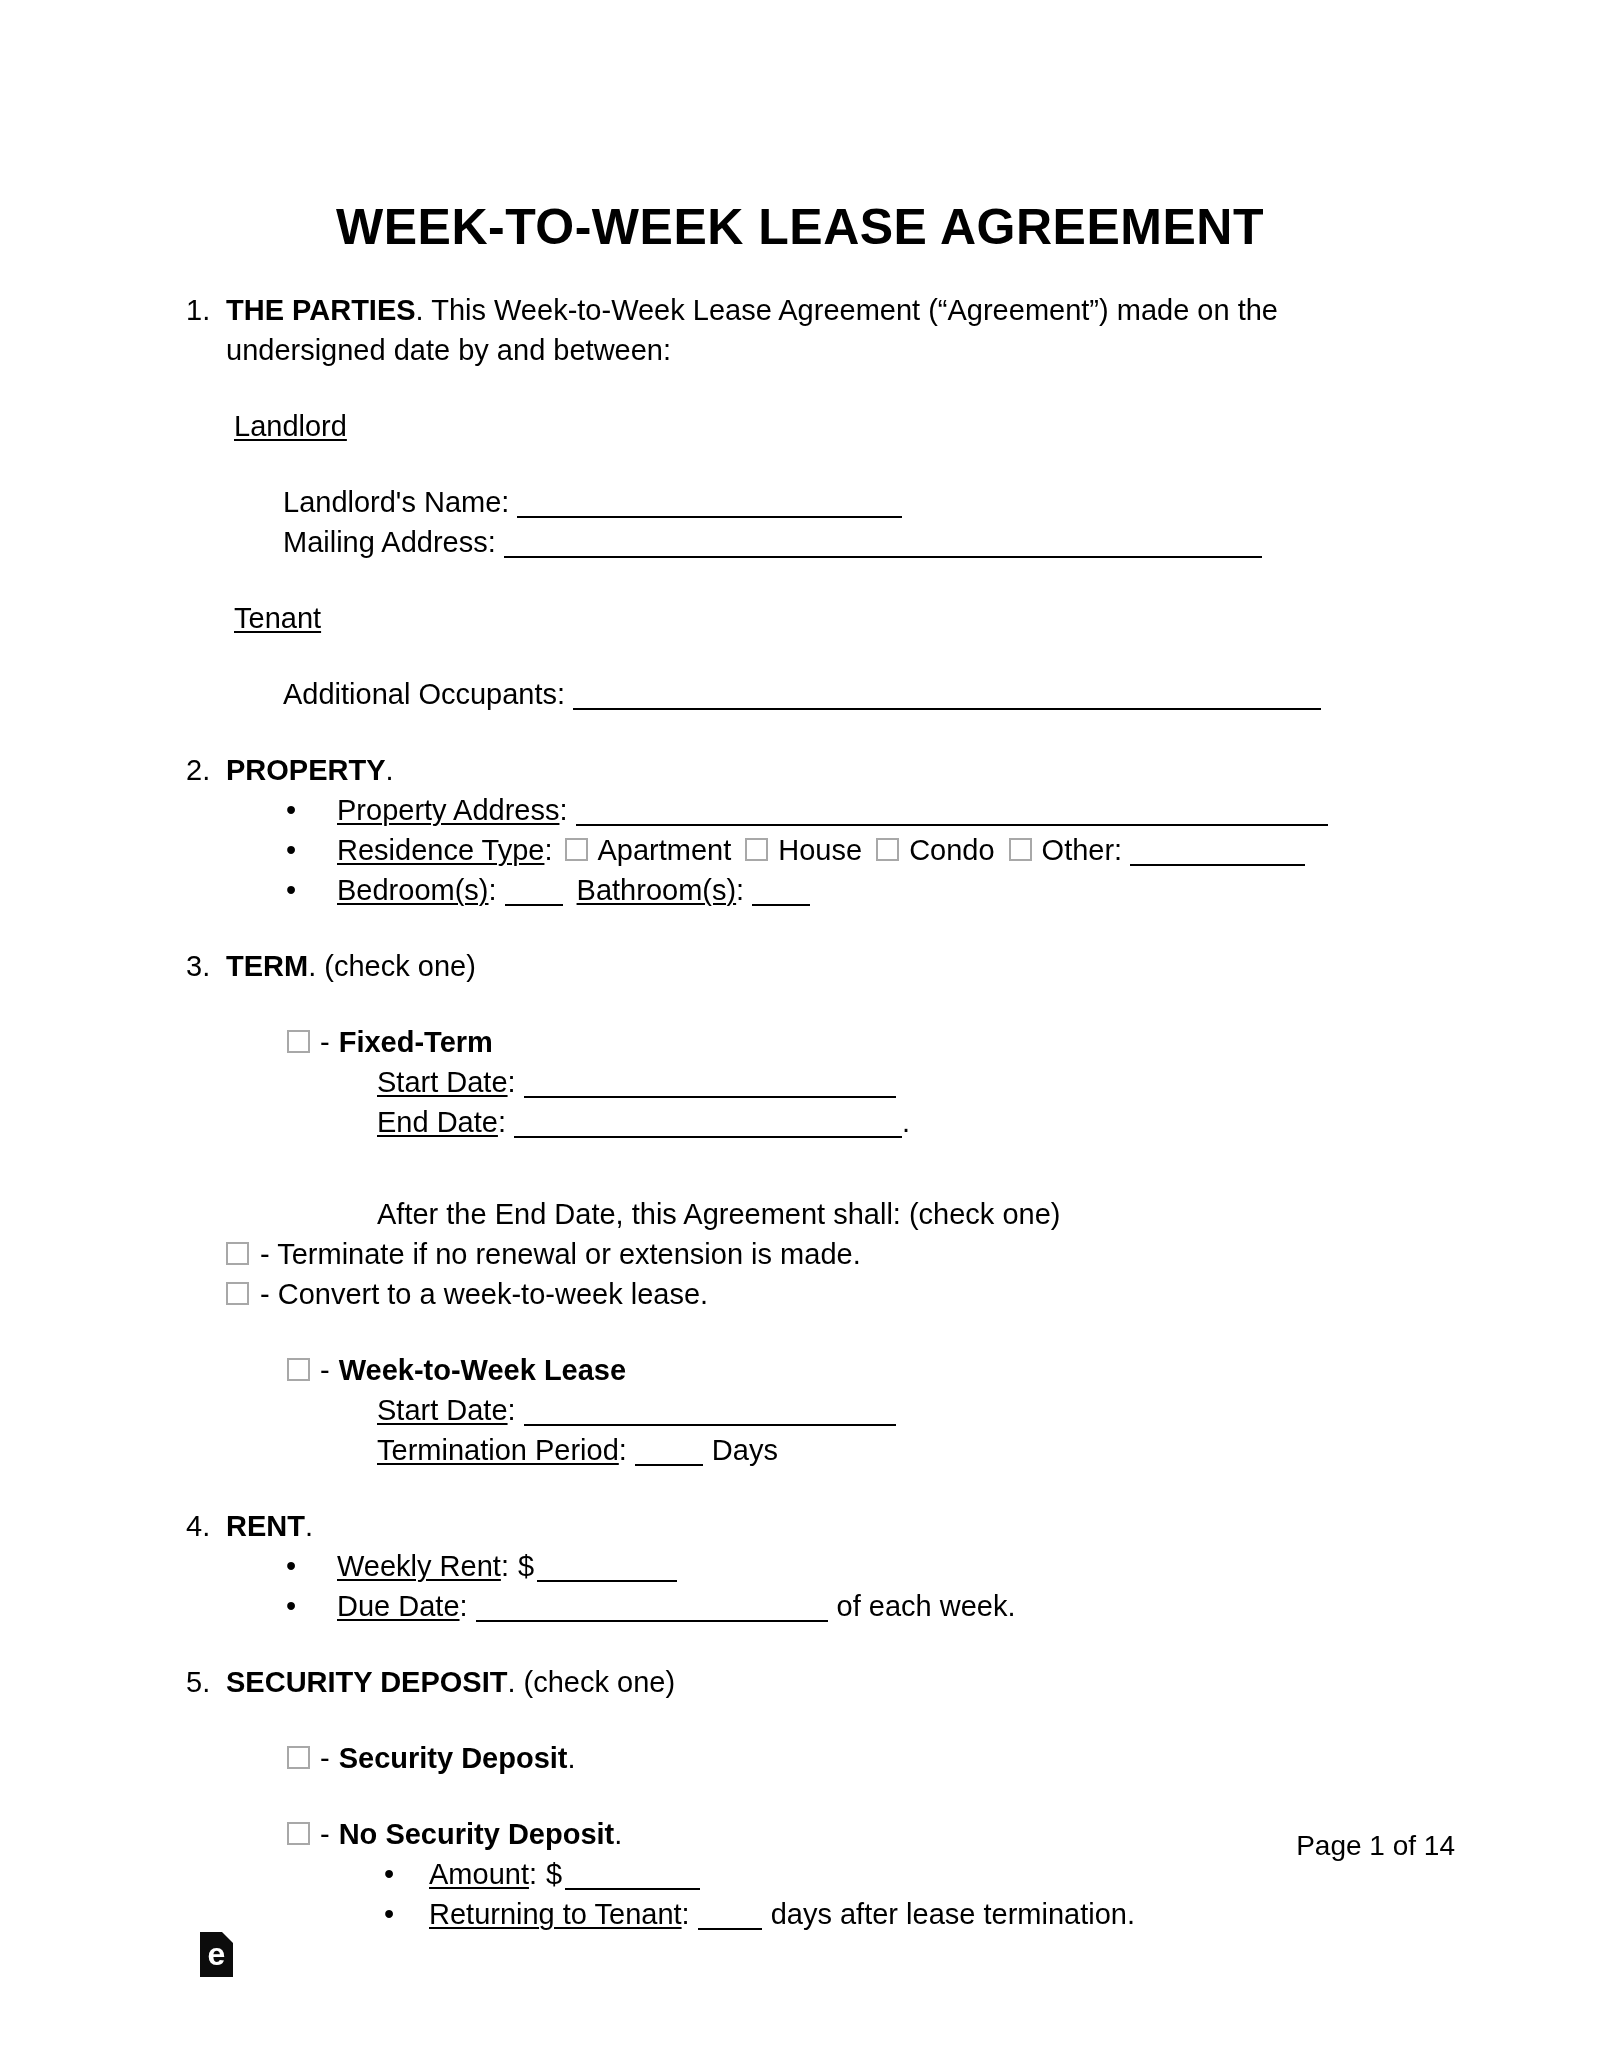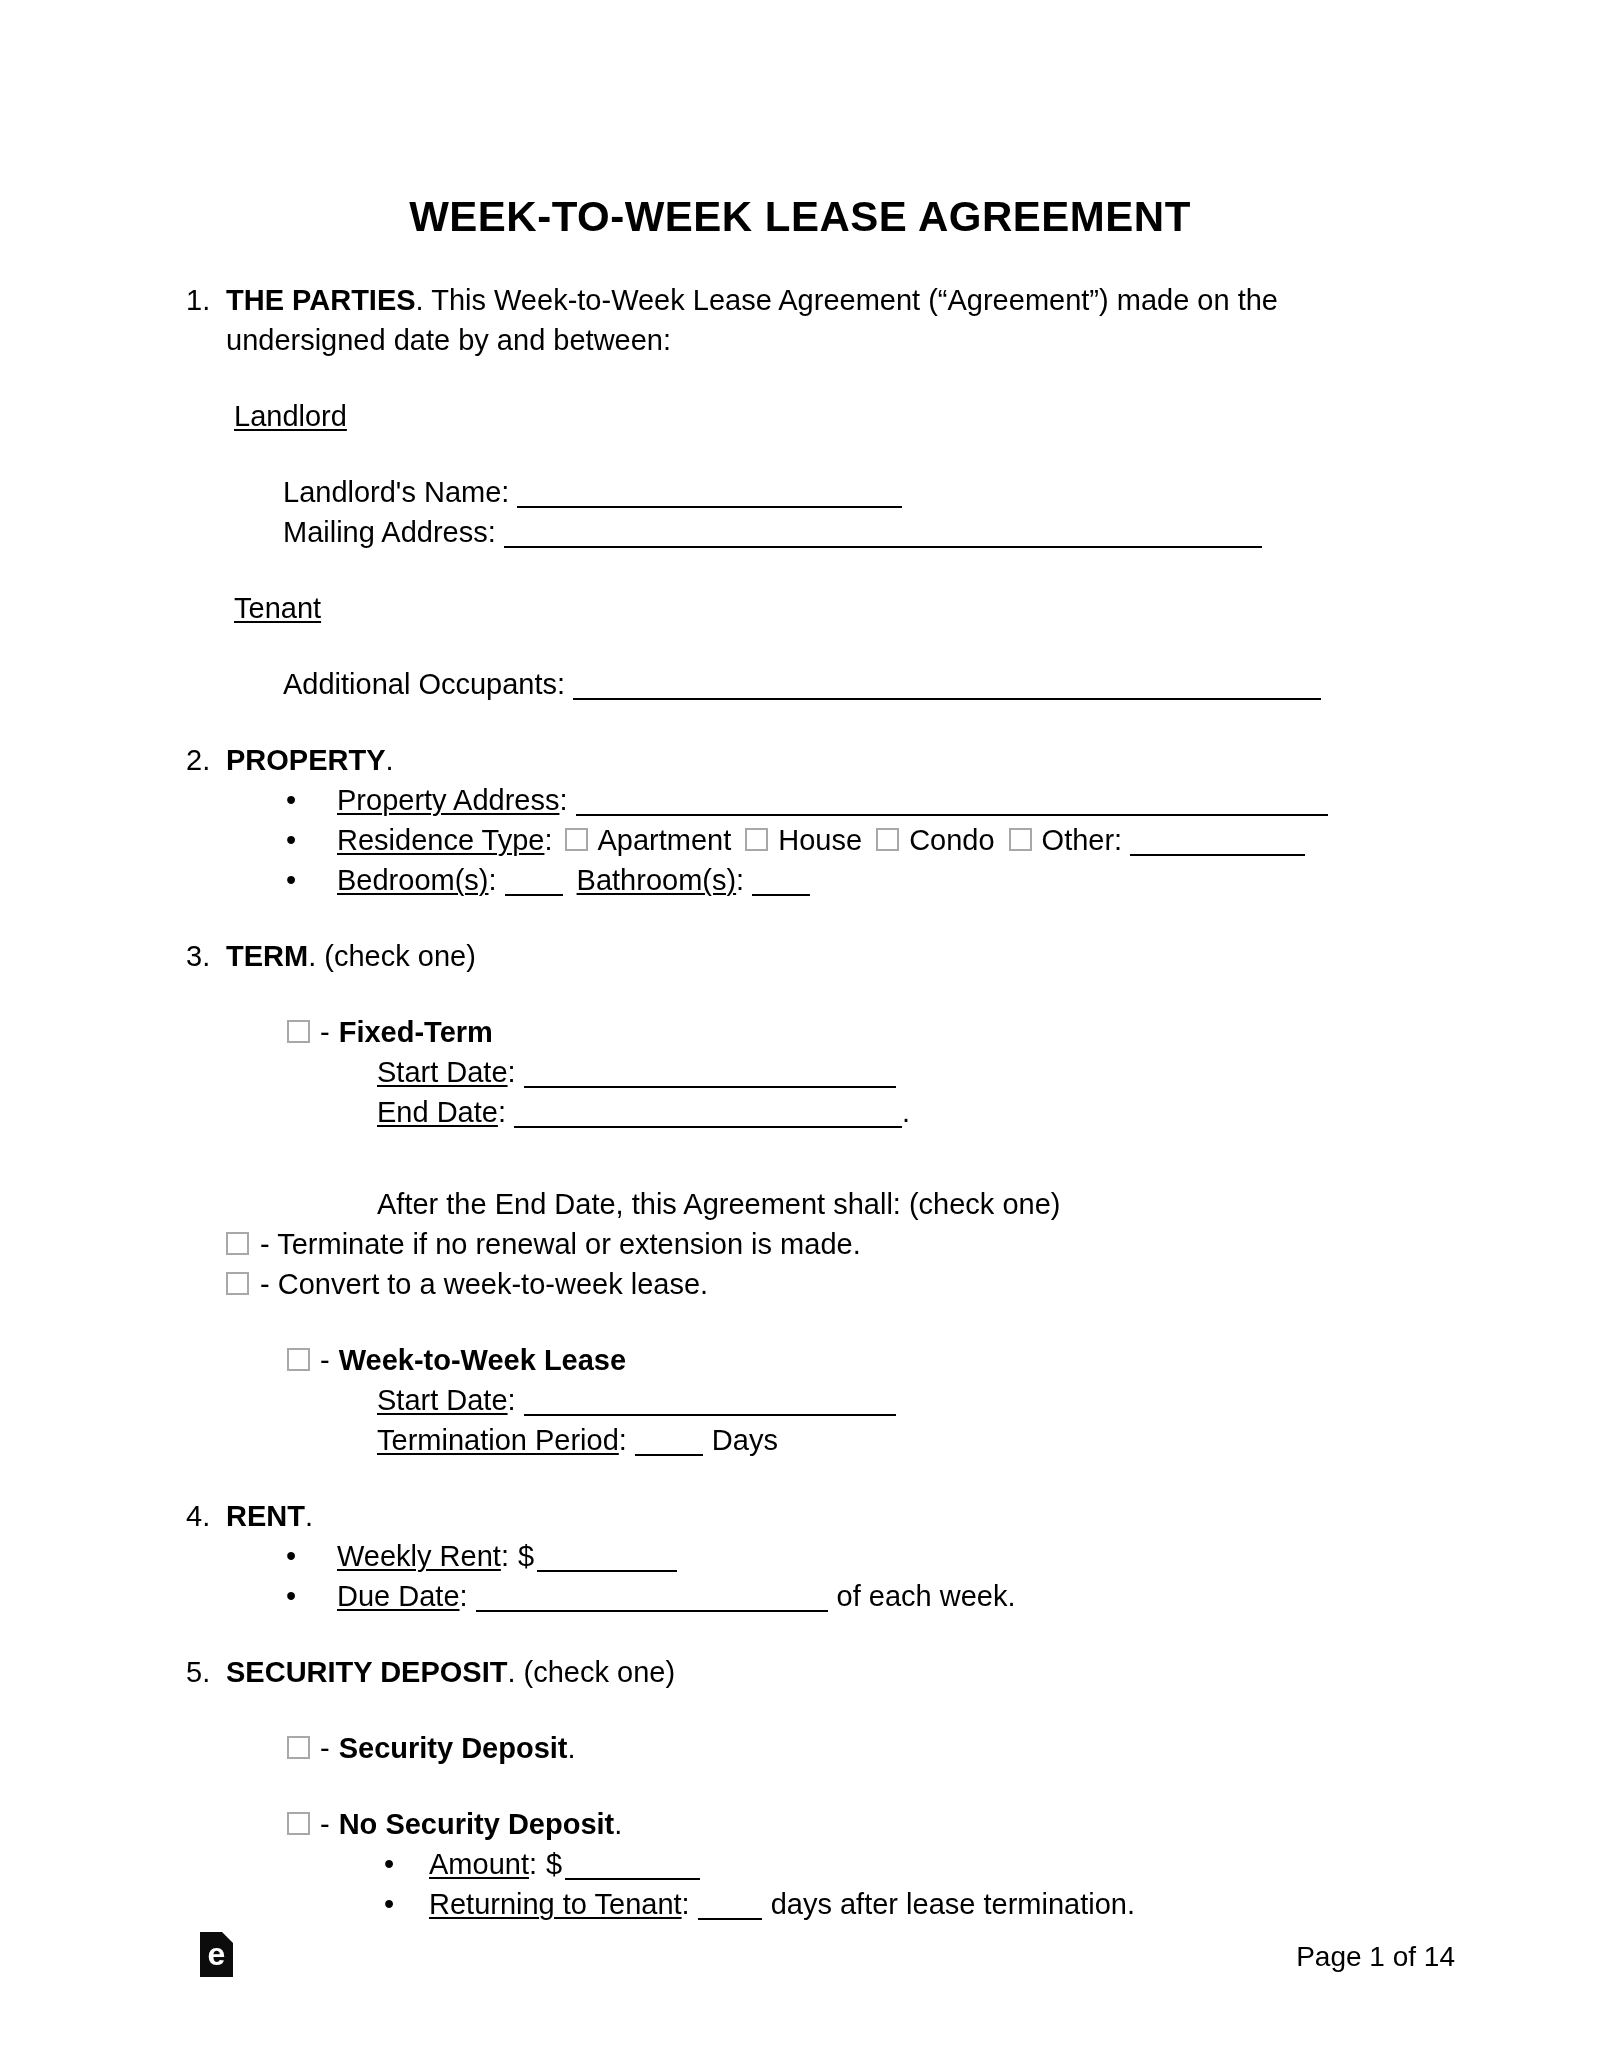--- a/index.html
+++ b/index.html
@@ -8,23 +8,23 @@
     width:1600px; height:2070px;
     background:#ffffff;
     color:#000;
     font-family:"Liberation Sans","DejaVu Sans",sans-serif;
     font-size:29px; line-height:40px;
     padding-top:190px;
     box-sizing:border-box;
     overflow:hidden;
   }
   .title {
-    margin:2px 0 38px 0;
+    margin:12px 0 38px 0;
     text-align:center;
-    font-size:42px; line-height:50px;
+    font-size:50px; line-height:50px;
     font-weight:bold;
     letter-spacing:0.5px;
   }
   .content { padding-left:186px; padding-right:215px; }
   b, .b { font-weight:bold; }
   .ul { text-decoration:underline; text-decoration-thickness:2px; text-underline-offset:3px; }
   .sec { display:flex; margin-top:36px; }
   .num { flex:0 0 40px; }
   .secbody { flex:1; min-width:0; }
   .party { margin-left:8px; margin-top:36px; }
@@ -69,21 +69,21 @@
     font-size:32px; line-height:44px;
     text-align:center;
   }
   .footer-logo::after {
     content:""; position:absolute; top:0; right:0;
     width:0; height:0;
     border-top:11px solid #ffffff;
     border-left:11px solid transparent;
   }
   .footer-page {
-    position:absolute; top:1941px; right:145px;
+    position:absolute; top:1830px; right:145px;
     font-size:28px; line-height:32px;
   }
 </style>
 </head>
 <body>
 
 <div class="page">
 
   <h1 class="title">WEEK-TO-WEEK LEASE AGREEMENT</h1>
 

